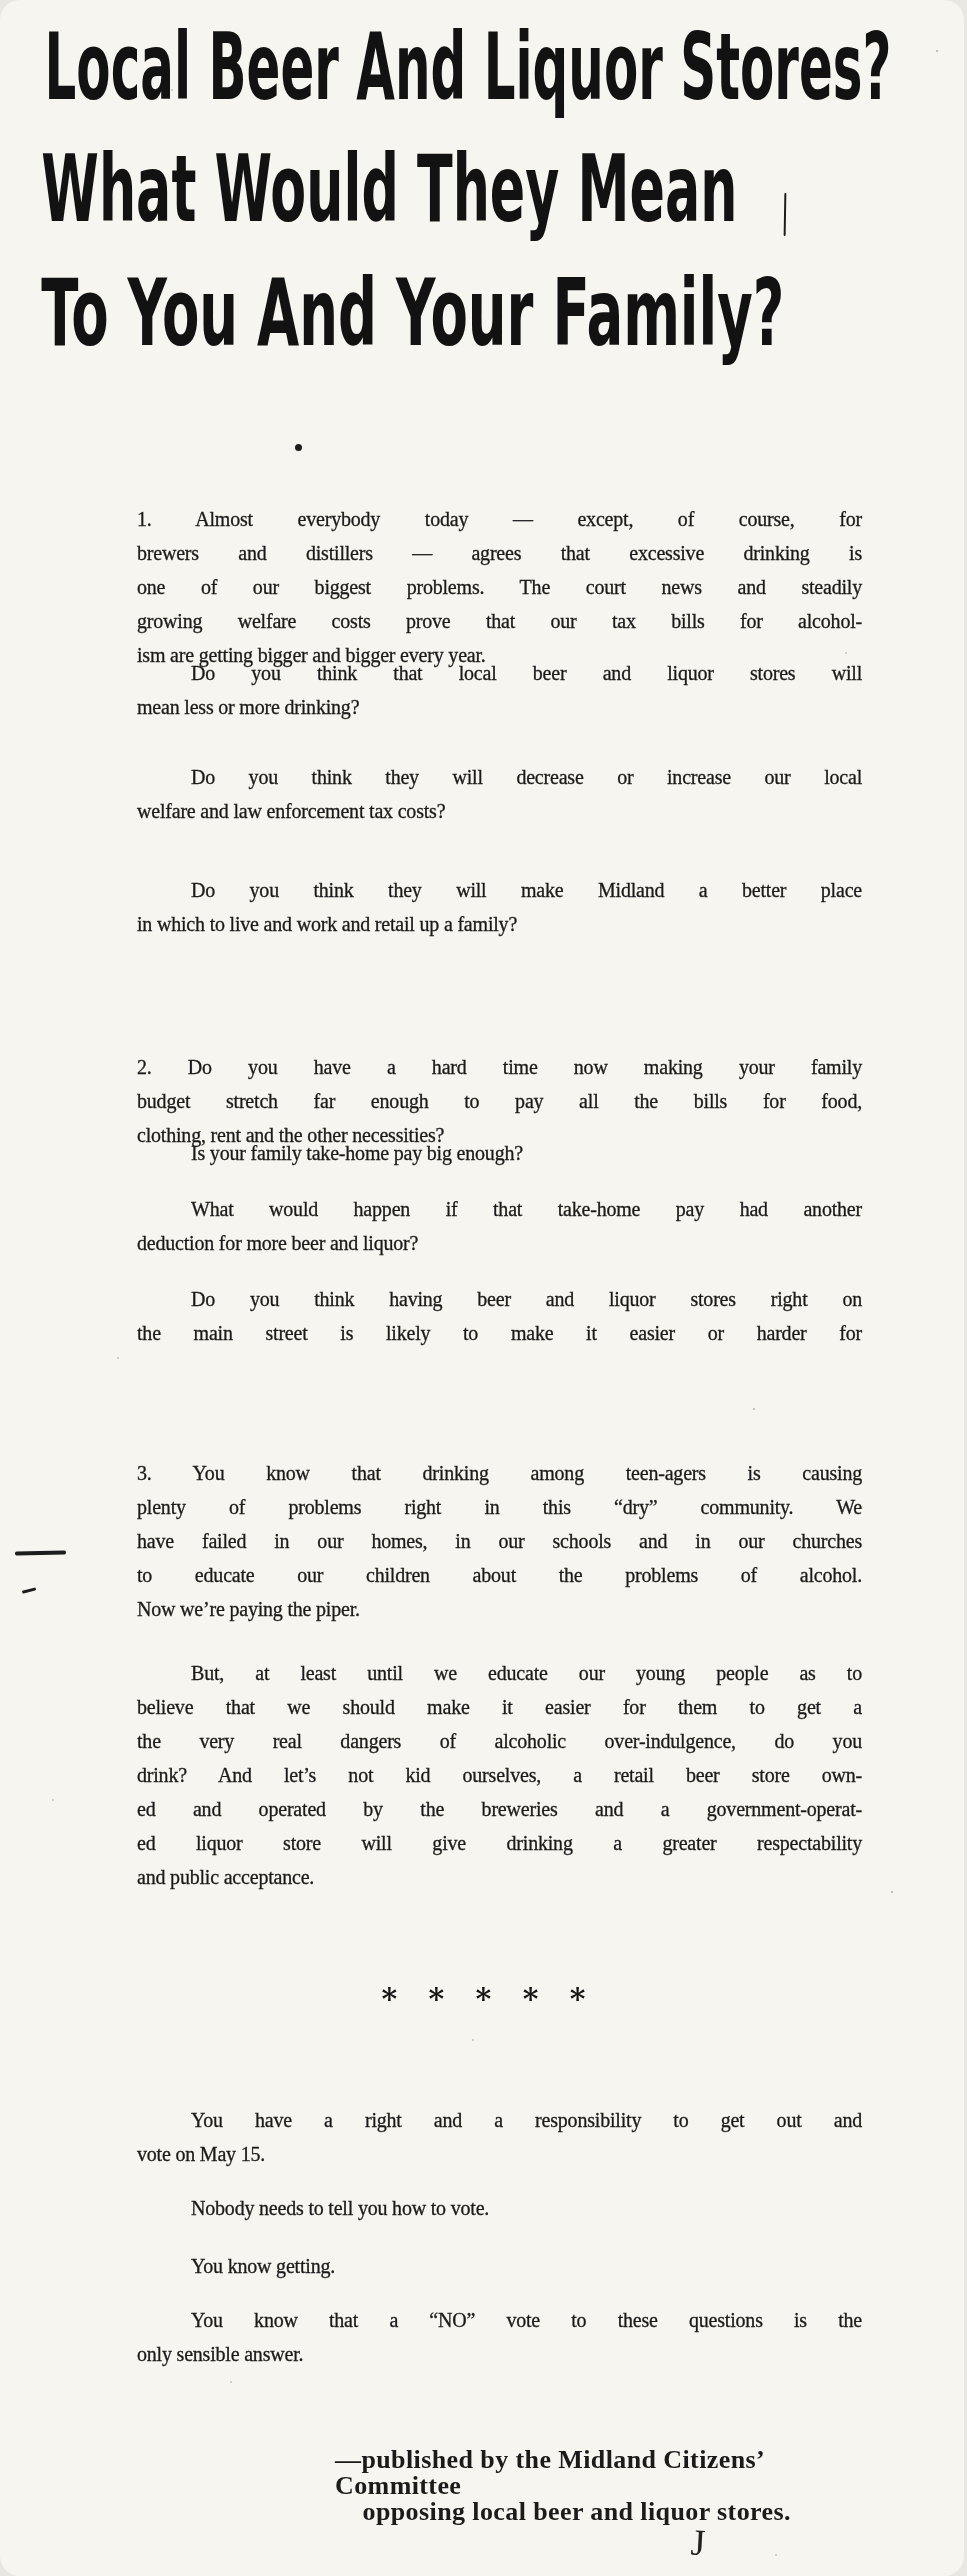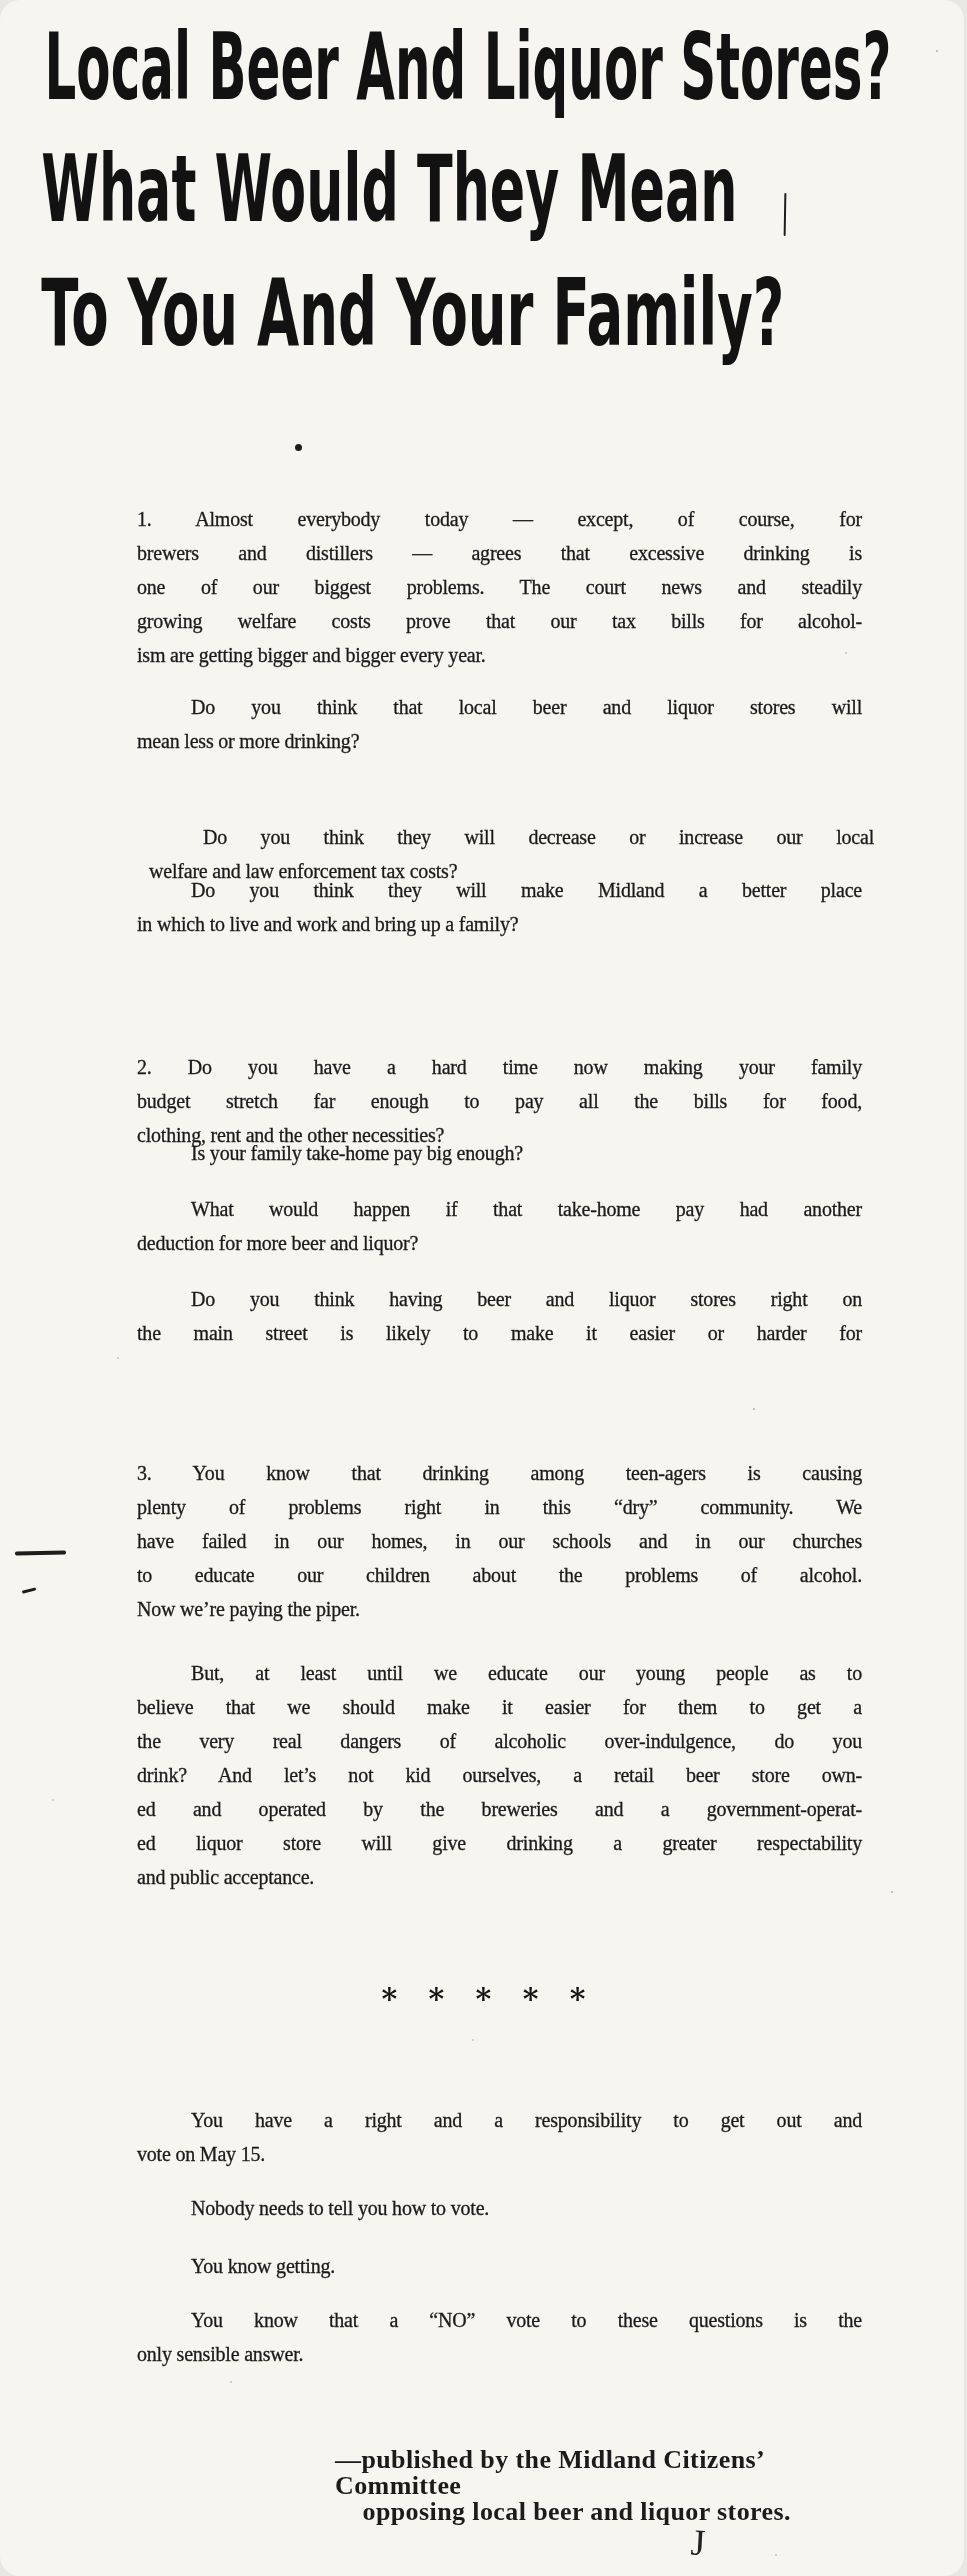--- a/index.html
+++ b/index.html
@@ -30,22 +30,22 @@
   .blk {
     position:absolute; left:137px; width:725px;
     font-size:20px; line-height:34px;
     letter-spacing:-0.2px;
     -webkit-text-stroke:0.3px #1b1b1b;
   }
   .ln { text-align:justify; text-align-last:justify; }
   .ln.rag { text-align-last:left; }
   .q .ln:first-child { text-indent:54px; }
   #p1  { top:502px; }
-  #q1a { top:690px; }
-  #q1b { top:820px;margin-left:12px; }
+  #q1a { top:656px; }
+  #q1b { top:760px; }
   #q1c { top:873px; }
   #p2  { top:1050px; }
   #q2a { top:1136px; }
   #q2b { top:1192px; }
   #q2c { top:1282px; }
   #p3  { top:1456px; }
   #p3b { top:1656px; }
   #c1  { top:2103px; }
   #c2  { top:2191px; }
   #c3  { top:2249px; }
@@ -97,21 +97,21 @@
     <div class="ln rag">mean less or more drinking?</div>
   </div>
 
   <div class="blk q" id="q1b">
     <div class="ln">Do you think they will decrease or increase our local</div>
     <div class="ln rag">welfare and law enforcement tax costs?</div>
   </div>
 
   <div class="blk q" id="q1c">
     <div class="ln">Do you think they will make Midland a better place</div>
-    <div class="ln rag">in which to live and work and bring up a family?</div>
+    <div class="ln rag">in which to live and work and retail up a family?</div>
   </div>
 
   <div class="blk" id="p2">
     <div class="ln">2.  Do you have a hard time now making your family</div>
     <div class="ln">budget stretch far enough to pay all the bills for food,</div>
     <div class="ln rag">clothing, rent and the other necessities?</div>
   </div>
 
   <div class="blk q" id="q2a">
     <div class="ln rag">Is your family take-home pay big enough?</div>

